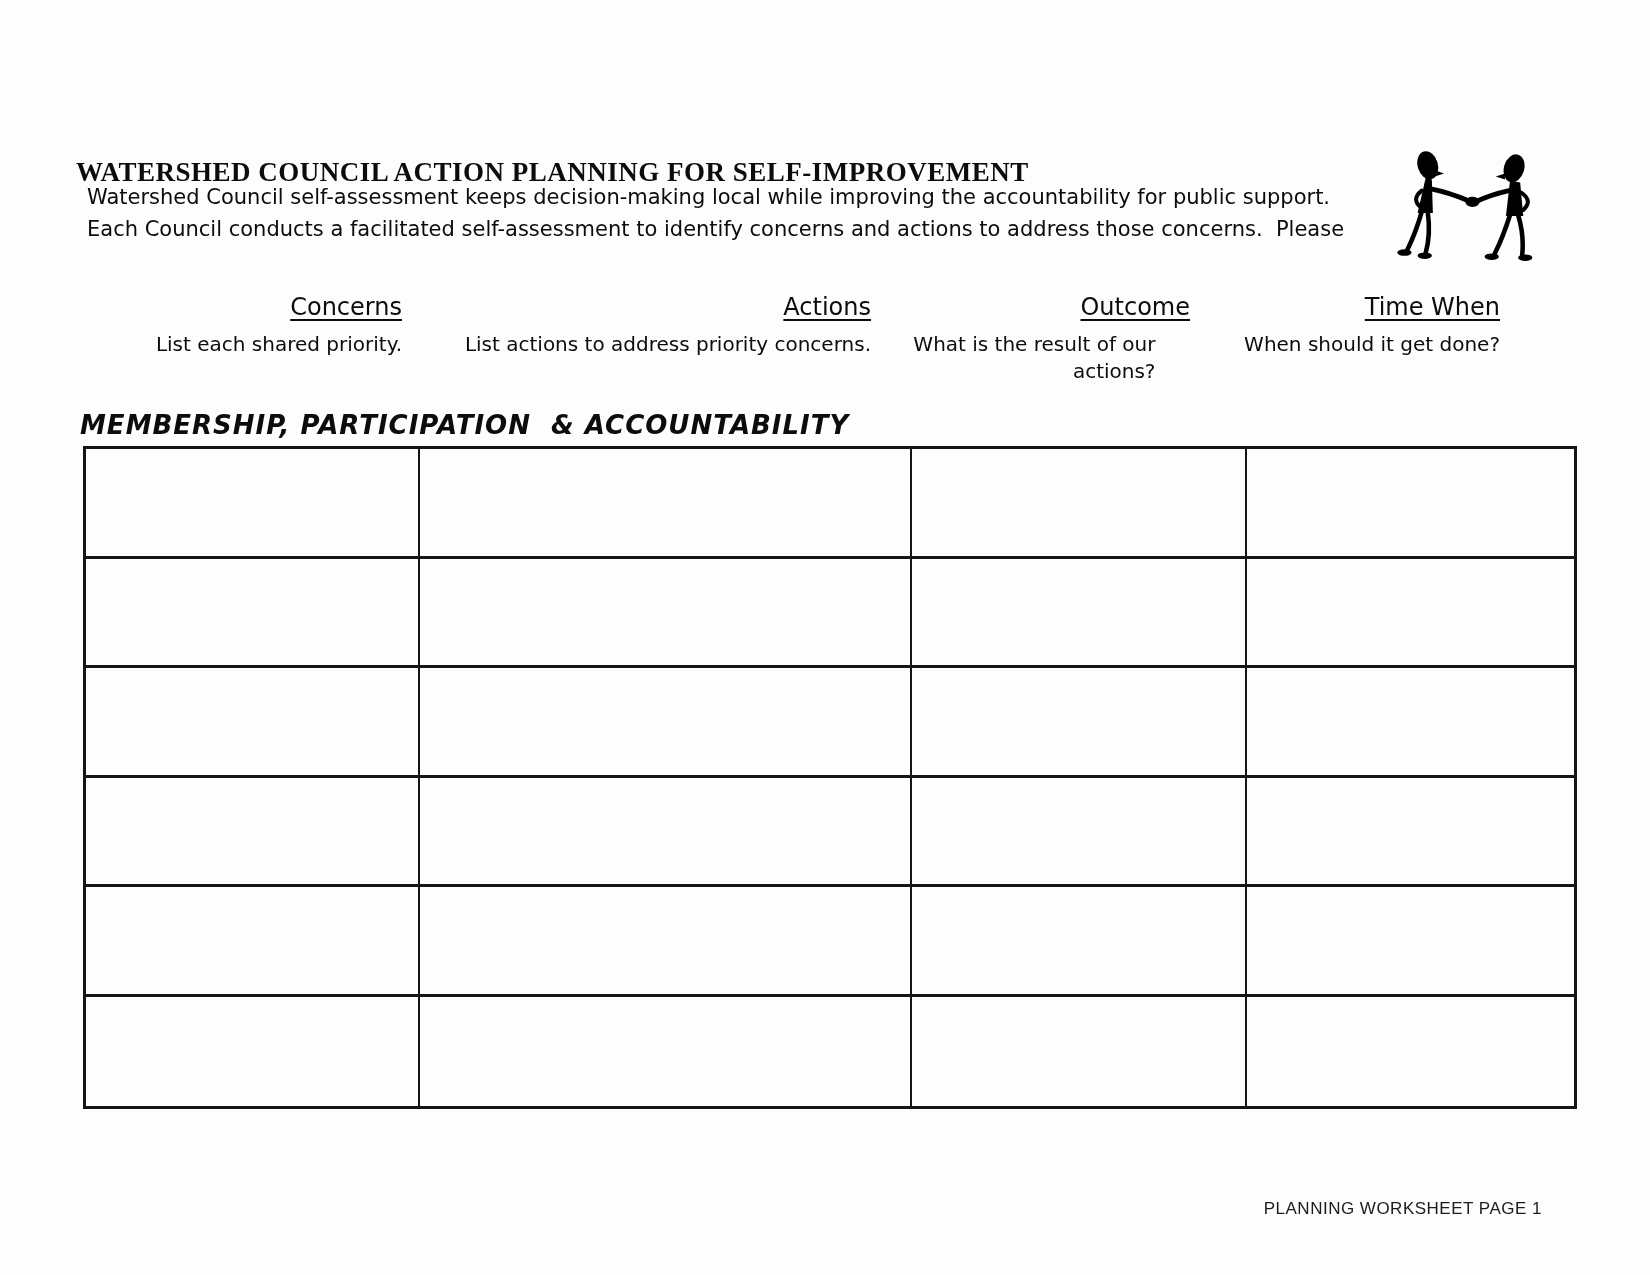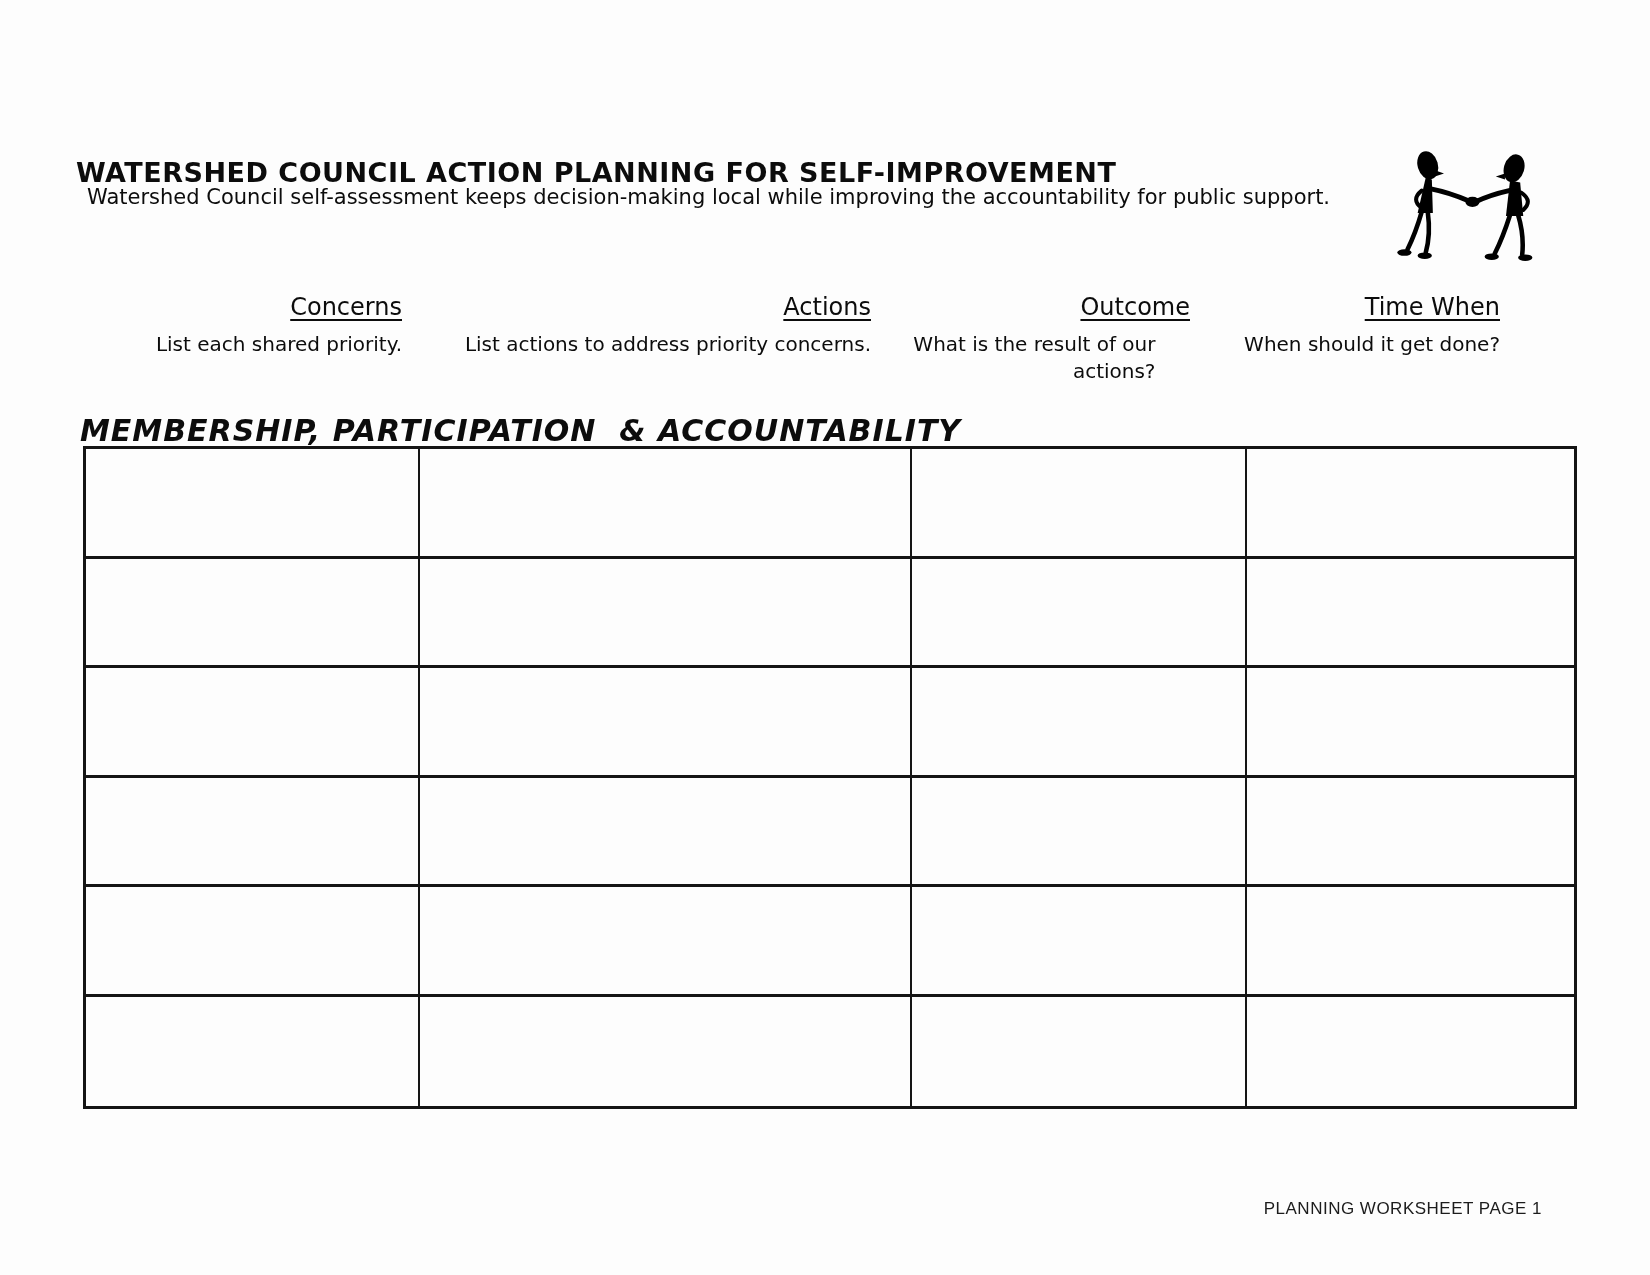--- a/index.html
+++ b/index.html
@@ -9,20 +9,21 @@
     margin: 0 auto;
     background: #fdfdfd;
     color: #0c0c0c;
     font-family: "DejaVu Sans", sans-serif;
     overflow: hidden;
   }
   .title {
     position: absolute; left: 76px; top: 139px;
     font-size: 27px; font-weight: bold; letter-spacing: 0.5px;
     white-space: pre;
+    font-family: Liberation Serif, serif;
   }
   .intro {
     position: absolute; left: 87px; top: 181px;
     font-size: 21px; line-height: 32px;
   }
   .intro-line { display: block; white-space: pre; }
   .clipart {
     position: absolute; left: 1393px; top: 148px;
     width: 165px; height: 132px;
   }
@@ -42,21 +43,21 @@
     margin: 10px auto 0 auto;
     font-size: 20px; line-height: 27px;
   }
   .ch-0 { width: 319px; }
   .ch-1 { width: 469px; }
   .ch-2 { width: 319px; }
   .ch-3 { width: 310px; }
   .ch-2 .desc { max-width: 250px; }
   .section-heading {
     position: absolute; left: 80px; top: 388px;
-    font-size: 30px; font-weight: bold; font-style: italic;
+    font-size: 26px; font-weight: bold; font-style: italic;
     letter-spacing: 1px; white-space: pre;
   }
   .grid {
     position: absolute; left: 83px; top: 446px;
     width: 1488px; height: 657px;
     border: 3px solid #151515;
     display: grid;
     grid-template-columns: 334px 492px 335px 1fr;
     grid-template-rows: repeat(6, 1fr);
     background: #fdfdfd;
@@ -76,20 +77,21 @@
 </style>
 </head>
 <body>
 
 <div class="page">
 
   <h1 class="title">WATERSHED COUNCIL ACTION PLANNING FOR SELF-IMPROVEMENT</h1>
 
   <div class="intro">
     <span class="intro-line">Watershed Council self-assessment keeps decision-making local while improving the accountability for public support.</span>
+    <span class="intro-line">Each Council conducts a facilitated self-assessment to identify concerns and actions to address those concerns.  Please</span>
   </div>
 
   <svg class="clipart" viewBox="0 0 160 130" xmlns="http://www.w3.org/2000/svg" aria-hidden="true">
 
     <ellipse cx="33" cy="17" rx="10" ry="14" fill="#000" transform="rotate(-16 33 17)"></ellipse>
     <polygon points="40,22 49,25 40,28" fill="#000"></polygon>
     <polygon points="31,29 23,64 38,64 37,31" fill="#000"></polygon>
     <path d="M35 40 Q55 44 73 52" stroke="#000" stroke-width="5" fill="none" stroke-linecap="round"></path>
     <path d="M27 42 Q16 51 27 59" stroke="#000" stroke-width="4" fill="none" stroke-linecap="round"></path>
     <path d="M27 63 Q21 84 13 100" stroke="#000" stroke-width="4.5" fill="none" stroke-linecap="round"></path>

